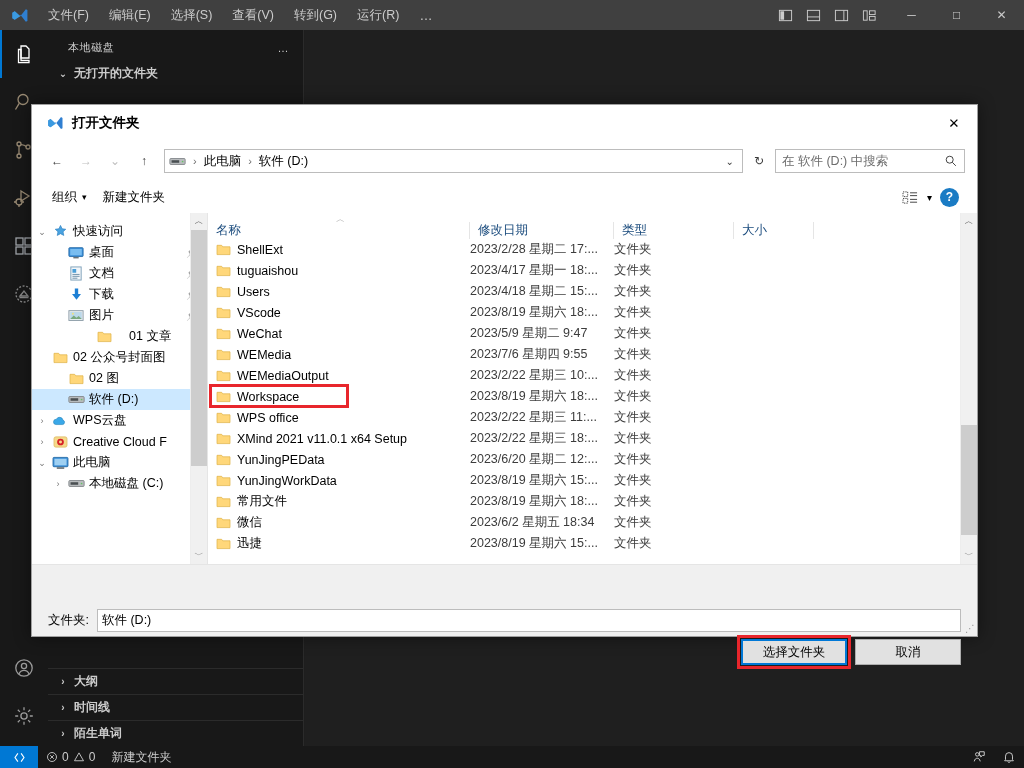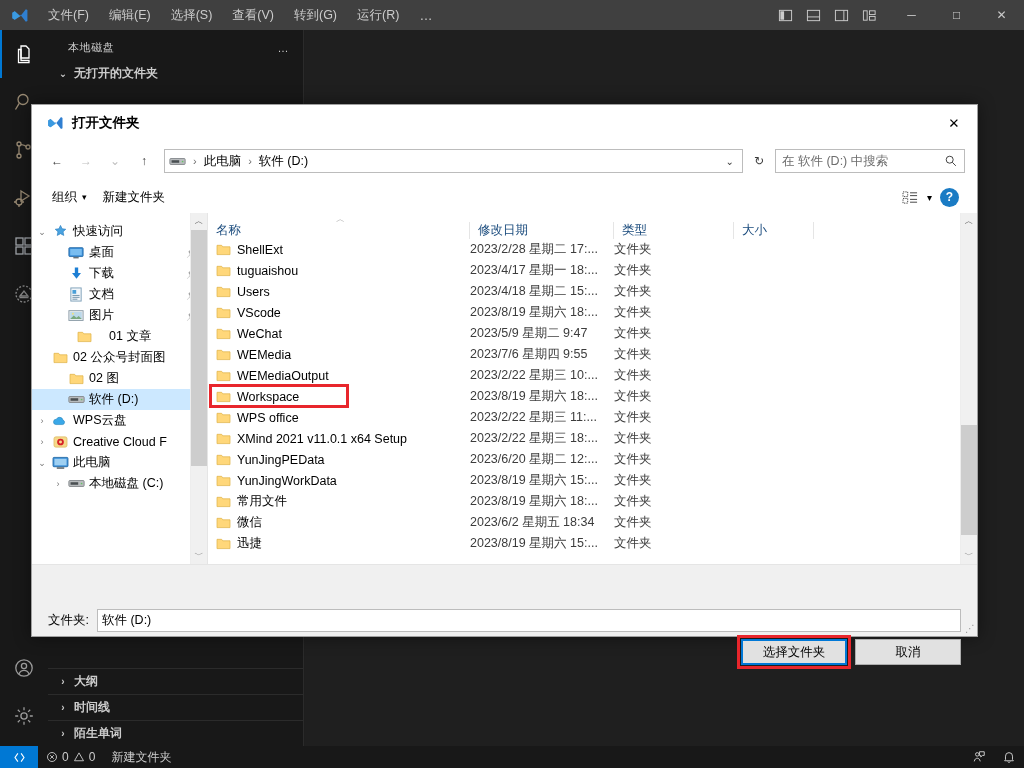--- a/index.html
+++ b/index.html
@@ -460,55 +460,55 @@
                 <rect x="2.5" y="3" width="13" height="7" fill="#79bdf0"></rect>
                 <rect x="6" y="12" width="6" height="1.6" fill="#6b7276"></rect>
               </svg>
             </span>
             <span class="lbl">桌面</span>
             <span class="pin" style="margin-left: auto; padding-right: 8px; font-size: 10px; filter: grayscale(1) opacity(0.6);">📌</span>
           </div>
           <div class="tnode" style="padding-left: 18px;">
             <span class="exp"></span>
             <span class="ico">
-              <svg width="15" height="15" viewBox="0 0 16 16">
-                <path d="M6.2 1.5h3.6v6h3L8 13.5 3.2 7.5h3z" fill="#1d7fd4"></path>
-              </svg>
-            </span>
-            <span class="lbl">下载</span>
-            <span class="pin" style="margin-left: auto; padding-right: 8px; font-size: 10px; filter: grayscale(1) opacity(0.6);">📌</span>
-          </div>
-          <div class="tnode" style="padding-left: 18px;">
-            <span class="exp"></span>
-            <span class="ico">
               <svg width="14" height="15" viewBox="0 0 14 16">
                 <rect x="1.5" y="1" width="11" height="14" fill="#f2f6fa" stroke="#7d9fb8"></rect>
                 <rect x="3.2" y="3.2" width="4" height="4" fill="#4a9fd8"></rect>
                 <line x1="3.2" y1="9" x2="10.8" y2="9" stroke="#6d8fa8"></line>
                 <line x1="3.2" y1="11" x2="10.8" y2="11" stroke="#6d8fa8"></line>
                 <line x1="3.2" y1="13" x2="8.5" y2="13" stroke="#6d8fa8"></line>
               </svg>
             </span>
             <span class="lbl">文档</span>
             <span class="pin" style="margin-left: auto; padding-right: 8px; font-size: 10px; filter: grayscale(1) opacity(0.6);">📌</span>
           </div>
           <div class="tnode" style="padding-left: 18px;">
             <span class="exp"></span>
             <span class="ico">
+              <svg width="15" height="15" viewBox="0 0 16 16">
+                <path d="M6.2 1.5h3.6v6h3L8 13.5 3.2 7.5h3z" fill="#1d7fd4"></path>
+              </svg>
+            </span>
+            <span class="lbl">下载</span>
+            <span class="pin" style="margin-left: auto; padding-right: 8px; font-size: 10px; filter: grayscale(1) opacity(0.6);">📌</span>
+          </div>
+          <div class="tnode" style="padding-left: 18px;">
+            <span class="exp"></span>
+            <span class="ico">
               <svg width="16" height="14" viewBox="0 0 18 15">
                 <rect x="1" y="1.5" width="16" height="11" fill="#e8edf0" stroke="#8a9aa5"></rect>
                 <rect x="2.5" y="3" width="13" height="8" fill="#bcd8ea"></rect>
                 <path d="M2.5 11l4-4 3 2.5 2.5-2 3.5 3.5z" fill="#7aa87e"></path>
                 <circle cx="5.5" cy="5" r="1.1" fill="#f2e07a"></circle>
               </svg>
             </span>
             <span class="lbl">图片</span>
             <span class="pin" style="margin-left: auto; padding-right: 8px; font-size: 10px; filter: grayscale(1) opacity(0.6);">📌</span>
           </div>
-          <div class="tnode" style="padding-left: 14px; gap: 12px;">
+          <div class="tnode" style="padding-left: 34px; gap: 12px;">
             <span class="exp"></span>
             <span class="ico">
               <svg width="15" height="13" viewBox="0 0 16 14">
                 <path d="M1 2.5h5l1.2 1.6H15V12.5H1Z" fill="#ffd77a" stroke="#e0b44a" stroke-width=".8"></path>
               </svg>
             </span>
             <span class="lbl">01 文章</span>
           </div>
           <div class="tnode" style="padding-left: 2px;">
             <span class="exp"></span>

